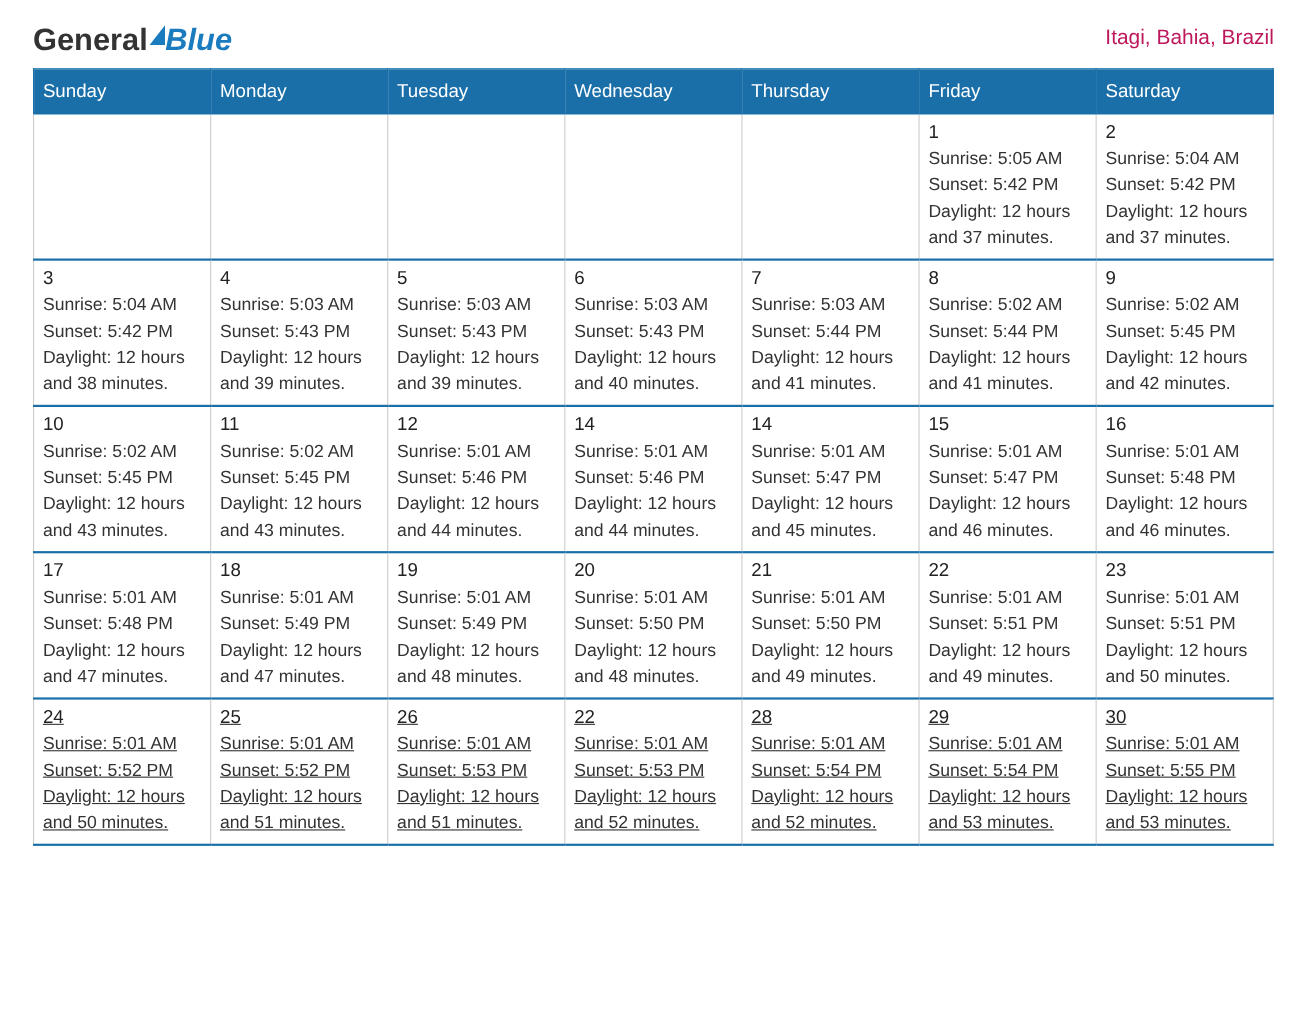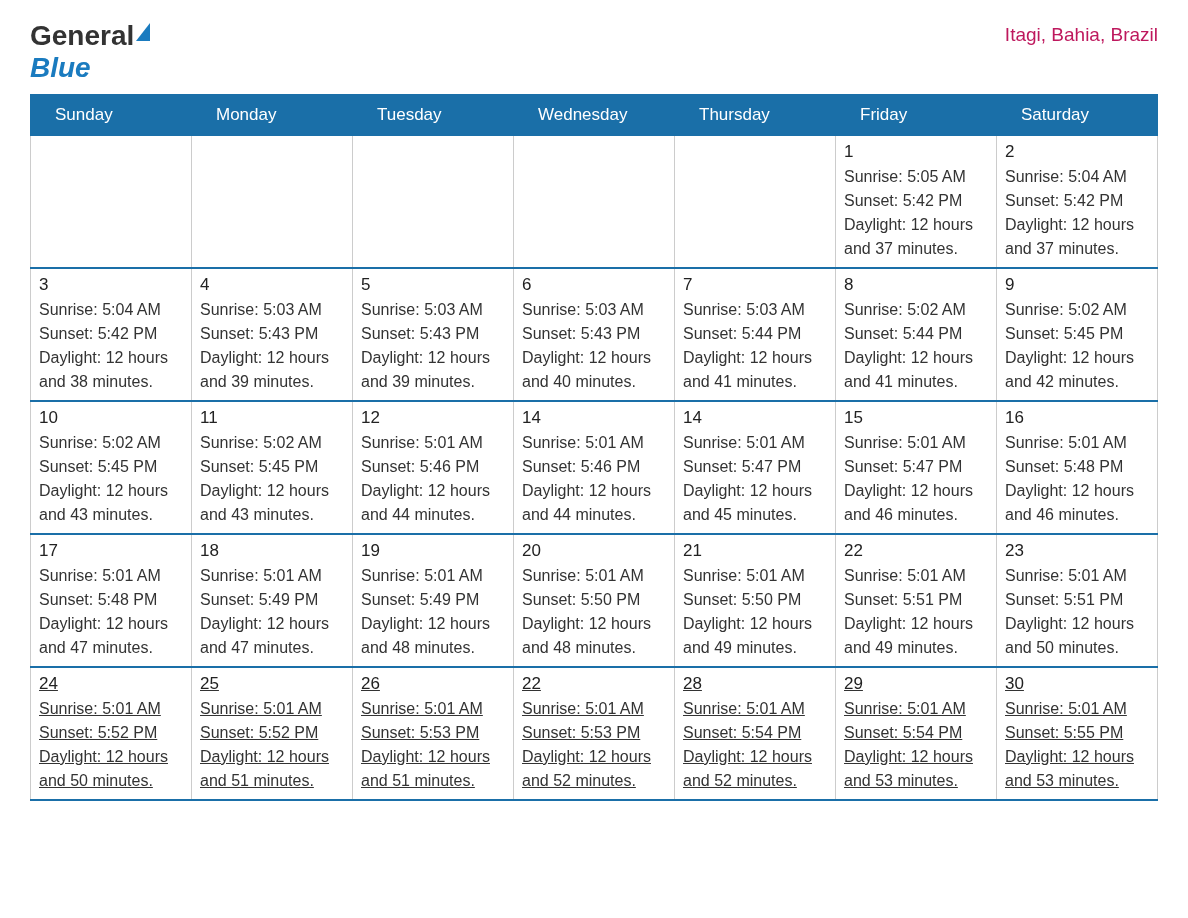--- a/index.html
+++ b/index.html
@@ -11,21 +11,21 @@
       min-height: 918px;
     }
     .header-area {
       display: flex;
       justify-content: space-between;
       align-items: flex-start;
       margin-bottom: 10px;
     }
     .logo {
       display: flex;
-      flex-direction: column;
+      flex-direction: row;
       align-items: flex-start;
     }
     .logo-arrow {
       width: 0;
       height: 0;
       border-left: 14px solid transparent;
       border-bottom: 18px solid #1a7bbf;
       display: inline-block;
       margin-left: 2px;
       vertical-align: middle;
@@ -54,21 +54,21 @@
       margin-top: 4px;
     }
     .calendar {
       width: 100%;
       border-collapse: collapse;
       margin-top: 8px;
     }
     .calendar th {
       background-color: #1a6fa8;
       color: #fff;
-      padding: 10px 24px;
+      padding: 10px 8px;
       text-align: left;
       font-size: 17px;
       font-weight: normal;
       border: 1px solid #1a6fa8;
     }
     .calendar td {
       vertical-align: top;
       padding: 6px 8px;
       border: 1px solid #ccc;
       border-bottom: 2px solid #1a6fa8;

